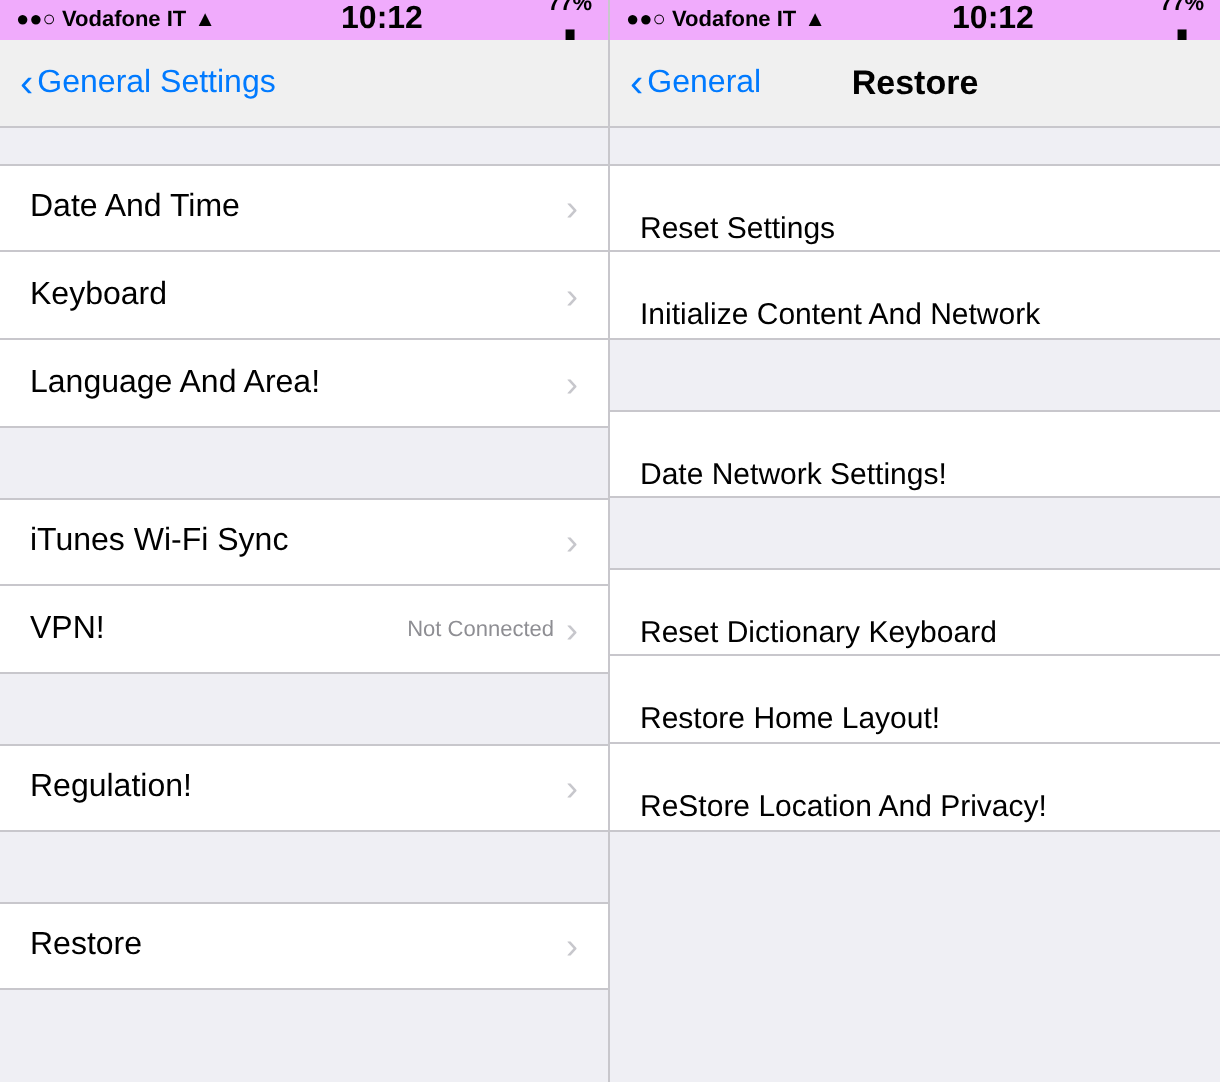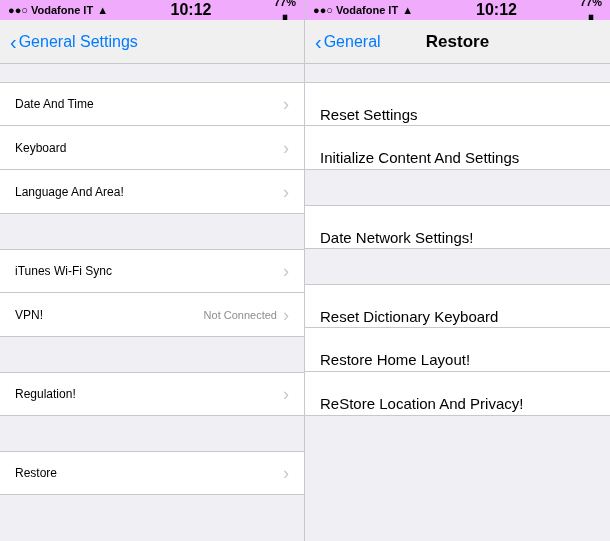--- a/index.html
+++ b/index.html
@@ -93,21 +93,21 @@
       align-items: center;
       padding: 0 15px;
       height: 44px;
       cursor: pointer;
     }
     .cell:first-child {
       border-top: 1px solid #c8c7cc;
     }
     .cell-label {
       flex: 1;
-      font-size: 12px;
+      font-size: 16px;
       color: #000;
     }
     .cell-value {
       font-size: 11px;
       color: #8e8e93;
       margin-right: 6px;
     }
     .cell-chevron {
       color: #c7c7cc;
       font-size: 18px;
@@ -265,21 +265,21 @@
   </div>
 
   <div class="settings-content">
     <div class="section-gap-sm"></div>
 
     <div class="section-block">
       <div class="restore-cell">
         <span class="restore-cell-label">Reset Settings</span>
       </div>
       <div class="restore-cell">
-        <span class="restore-cell-label">Initialize Content And Settings</span>
+        <span class="restore-cell-label">Initialize Content And Network</span>
       </div>
     </div>
 
     <div class="section-gap"></div>
 
     <div class="section-block">
       <div class="restore-cell">
         <span class="restore-cell-label">Date Network Settings!</span>
       </div>
     </div>

